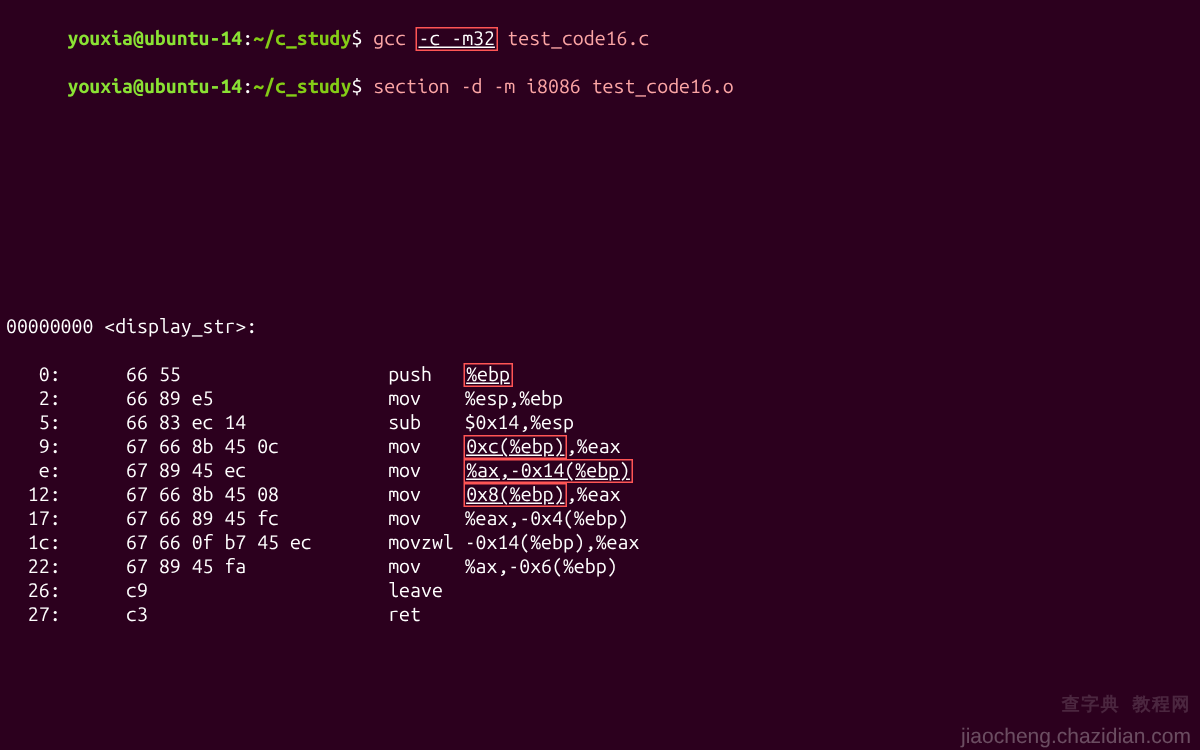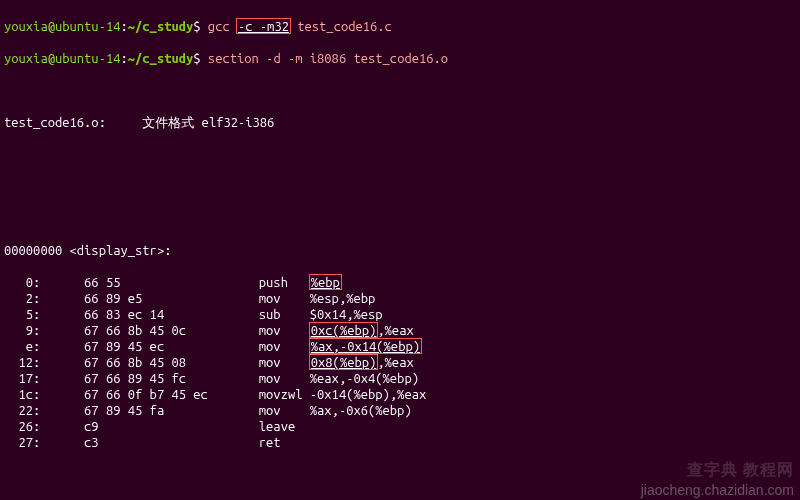--- a/index.html
+++ b/index.html
@@ -12,54 +12,53 @@
     line-height: 16px;
     width: 800px;
     height: 500px;
     overflow: hidden;
     position: relative;
   }
   .terminal {
     padding: 2px 4px;
     white-space: pre;
   }
-  .prompt-user { color: #8ae234; font-weight: normal; }
+  .prompt-user { color: #8ae234; font-weight: bold; margin-left: 41px; }
   .prompt-sep  { color: #ffffff; }
   .prompt-path { color: #84cc16; font-weight: bold; }
   .prompt-d    { color: #ffffff; }
   .cmd { color: #fca5a5; }
   .hl { outline: 1px solid #ff5555; padding: 0 1px; text-decoration: underline; }
   .row { display: block; }
   .watermark {
     position: absolute;
     right: 6px;
     bottom: 22px;
-    font-size: 16px;
+    font-size: 12px;
     color: rgba(255,255,255,0.15);
-    font-family: Liberation Serif, serif;
+    font-family: Liberation Mono, monospace;
     font-weight: bold;
     letter-spacing: 1px;
   }
   .watermark2 {
     position: absolute;
     right: 6px;
     bottom: 2px;
     font-size: 14px;
     color: rgba(255,255,255,0.3);
     font-family: sans-serif;
   }
 </style>
 </head>
 <body>
 
 <div class="terminal">
 <span class="row"><span class="prompt-user">youxia@ubuntu-14</span><span class="prompt-sep">:</span><span class="prompt-path">~/c_study</span><span class="prompt-d">$</span> <span class="cmd">gcc </span><span class="hl">-c -m32</span><span class="cmd"> test_code16.c</span></span>
 <span class="row"><span class="prompt-user">youxia@ubuntu-14</span><span class="prompt-sep">:</span><span class="prompt-path">~/c_study</span><span class="prompt-d">$</span> <span class="cmd">section -d -m i8086 test_code16.o</span></span>
 <span class="row"> </span>
-<span class="row">test_code16.o:     文件格式 elf32-i386</span>
 <span class="row"> </span>
 <span class="row"> </span>
 <span class="row"> </span>
 <span class="row">00000000 &lt;display_str&gt;:</span>
 <div id="block1"><span class="row">   0:      66 55                   push   <span class="hl">%ebp</span></span><span class="row">   2:      66 89 e5                mov    %esp,%ebp</span><span class="row">   5:      66 83 ec 14             sub    $0x14,%esp</span><span class="row">   9:      67 66 8b 45 0c          mov    <span class="hl">0xc(%ebp)</span>,%eax</span><span class="row">   e:      67 89 45 ec             mov    <span class="hl">%ax,-0x14(%ebp)</span></span><span class="row">  12:      67 66 8b 45 08          mov    <span class="hl">0x8(%ebp)</span>,%eax</span><span class="row">  17:      67 66 89 45 fc          mov    %eax,-0x4(%ebp)</span><span class="row">  1c:      67 66 0f b7 45 ec       movzwl -0x14(%ebp),%eax</span><span class="row">  22:      67 89 45 fa             mov    %ax,-0x6(%ebp)</span><span class="row">  26:      c9                      leave</span><span class="row">  27:      c3                      ret </span></div>
 <span class="row"> </span>
 
 
 
 </div>

